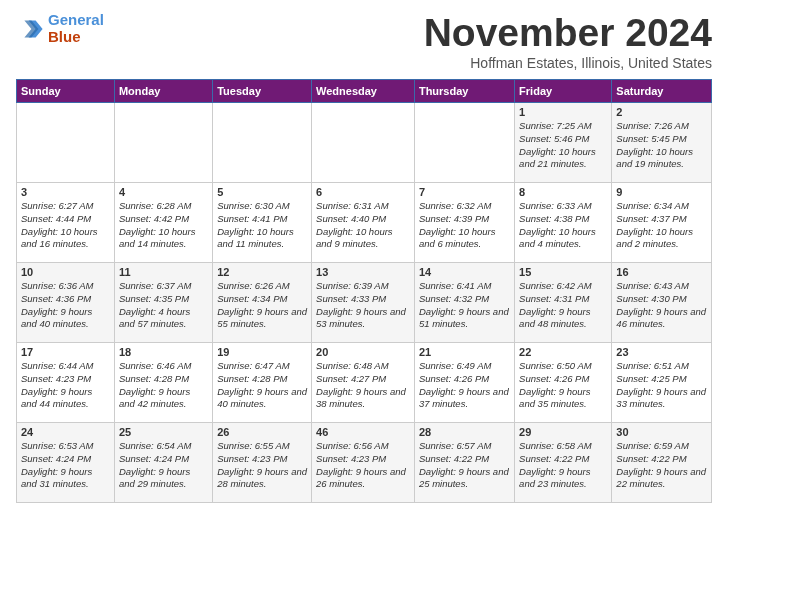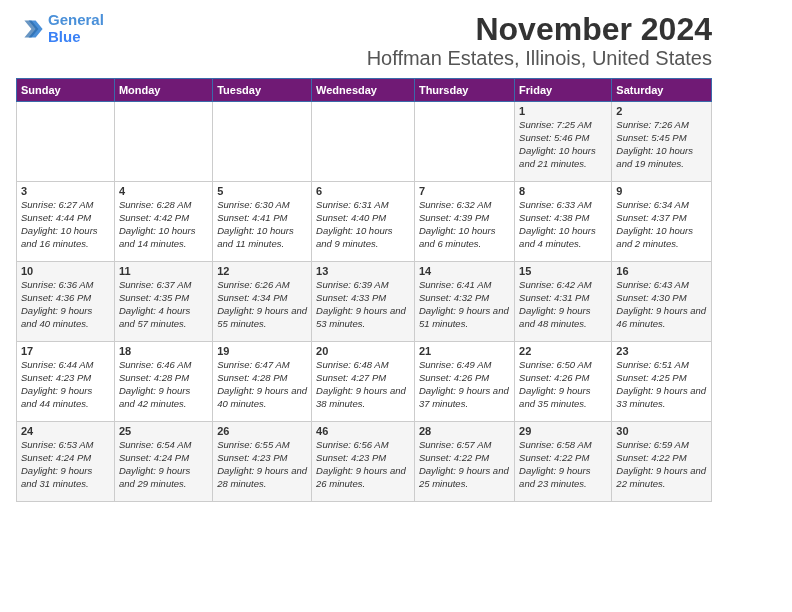--- a/index.html
+++ b/index.html
@@ -35,27 +35,27 @@
       color: #4a90d9;
     }
     .logo-icon {
       width: 28px;
       height: 28px;
     }
     .title-block {
       text-align: right;
     }
     .month-title {
-      font-size: 32px;
+      font-size: 39px;
       font-weight: bold;
       color: #333;
       line-height: 1.1;
     }
     .location-title {
-      font-size: 20px;
+      font-size: 14px;
       color: #555;
     }
     .calendar {
       width: 100%;
       border-collapse: collapse;
       font-size: 10px;
     }
     .calendar thead tr th {
       background: #701a75;
       color: #fff;
@@ -102,21 +102,21 @@
 
 <div class="page">
   <div class="header">
     <div class="logo">
       <svg class="logo-icon" viewBox="0 0 40 40">
         <polygon points="28,8 38,20 28,32 18,32 28,20 18,8" fill="#4a90d9"></polygon>
         <polygon points="22,8 32,20 22,32 12,32 22,20 12,8" fill="#2a6aaa" opacity="0.7"></polygon>
       </svg>
       <div class="logo-text">
         <div><span>General</span></div>
-        <div><span style="color:#3b82f6">Blue</span></div>
+        <div><span style="color:#c2410c">Blue</span></div>
       </div>
     </div>
     <div class="title-block">
       <div class="month-title">November 2024</div>
       <div class="location-title">Hoffman Estates, Illinois, United States</div>
     </div>
   </div>
 
   <table class="calendar">
     <thead>

